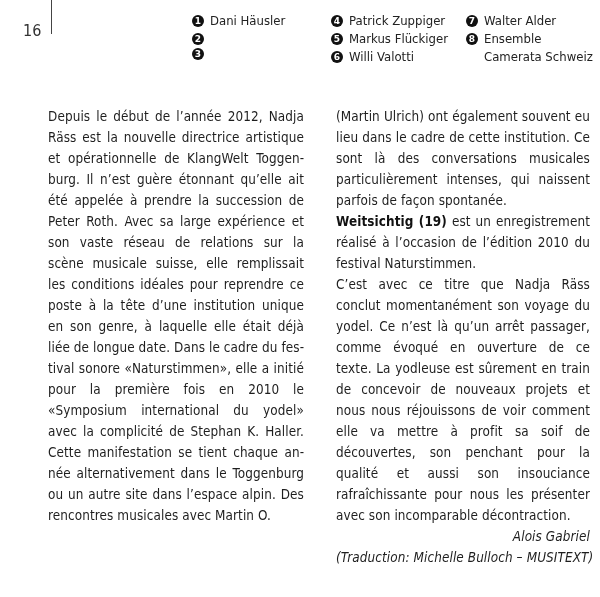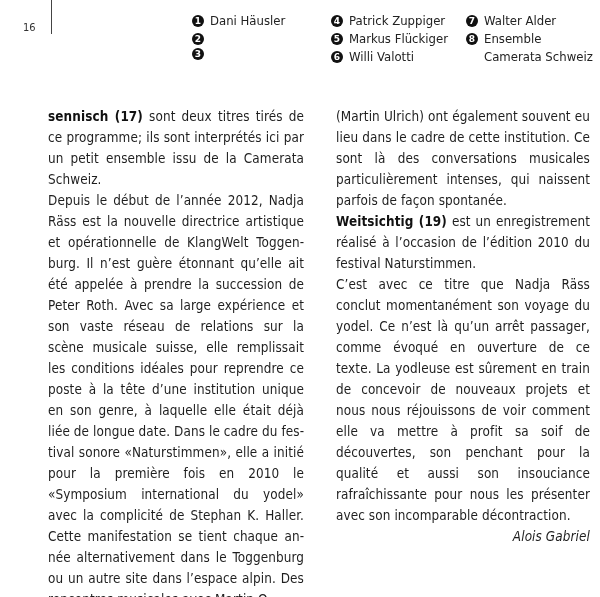--- a/index.html
+++ b/index.html
@@ -2,21 +2,21 @@
 <html><head>
   <meta charset="utf-8">
   <style>
     html, body { margin: 0; padding: 0; background: #ffffff; }
     body {
       width: 600px; height: 597px; position: relative; overflow: hidden;
       font-family: "DejaVu Sans Condensed", "DejaVu Sans", sans-serif;
       color: #1e1e1e;
     }
     .rule { position: absolute; left: 51px; top: 0; width: 1px; height: 34px; background: #444; }
-    .page-num { position: absolute; left: 23px; top: 21px; font-size: 11px; color: #333; }
+    .page-num { position: absolute; left: 23px; top: 21px; font-size: 16px; color: #333; }
 
     .credits { position: absolute; top: 12px; font-size: 13px; line-height: 18px; color: #222; }
     .credits .item { display: flex; white-space: nowrap; }
     .credits .num {
       display: inline-block; width: 12px; height: 12px; border-radius: 50%;
       background: #111; color: #fff; font-size: 9px; line-height: 12px; text-align: center;
       font-weight: bold; margin-right: 6px; margin-top: 3px; flex: none;
       font-family: "DejaVu Sans", sans-serif;
     }
     .credits .name { display: block; }
@@ -77,22 +77,22 @@
   <div class="item">
     <span class="num">8</span>
     <span class="name">
       <span style="display:block">Ensemble</span>
       <span style="display:block">Camerata Schweiz</span>
     </span>
   </div>
 </div>
 
 <div class="col" id="col-left">
-  <p><b>sennisch (17)</b><span> sont deux titres tirés de ce programme; ils sont interprétés ici par un petit ensemble issu de la Camerata Schweiz.</span></p>
   <p>Depuis le début de l’année 2012, Nadja Räss est la nouvelle directrice artistique et opérationnelle de KlangWelt Toggen­burg. Il n’est guère étonnant qu’elle ait été appelée à prendre la succession de Peter Roth. Avec sa large expérience et son vaste réseau de relations sur la scène musicale suisse, elle remplissait les conditions idéales pour reprendre ce poste à la tête d’une institution unique en son genre, à laquelle elle était déjà liée de longue date. Dans le cadre du fes­tival sonore «Naturstimmen», elle a ini­tié pour la première fois en 2010 le «Symposium international du yodel» avec la complicité de Stephan K. Haller. Cette manifestation se tient chaque an­née alternativement dans le Toggenburg ou un autre site dans l’espace alpin. Des rencontres musicales avec Martin O.</p>
 </div>
 
 <div class="col" id="col-right">
   <p>(Martin Ulrich) ont également souvent eu lieu dans le cadre de cette institu­tion. Ce sont là des conversations musi­cales particulièrement intenses, qui naissent parfois de façon spontanée.</p>
   <p><b>Weitsichtig (19)</b><span> est un enregistrement réalisé à l’occasion de l’édition 2010 du festival Naturstimmen.</span></p>
   <p>C’est avec ce titre que Nadja Räss conclut momentanément son voyage du yodel. Ce n’est là qu’un arrêt passager, comme évoqué en ouverture de ce texte. La yodleuse est sûrement en train de conce­voir de nouveaux projets et nous nous réjouissons de voir comment elle va mettre à profit sa soif de découvertes, son penchant pour la qualité et aussi son insouciance rafraîchissante pour nous les présenter avec son incomparable dé­contraction.</p>
   <p class="sig">Alois Gabriel</p>
+  <p class="trans">(Traduction: Michelle Bulloch – MUSITEXT)</p>
 </div>
 
 </body></html>

